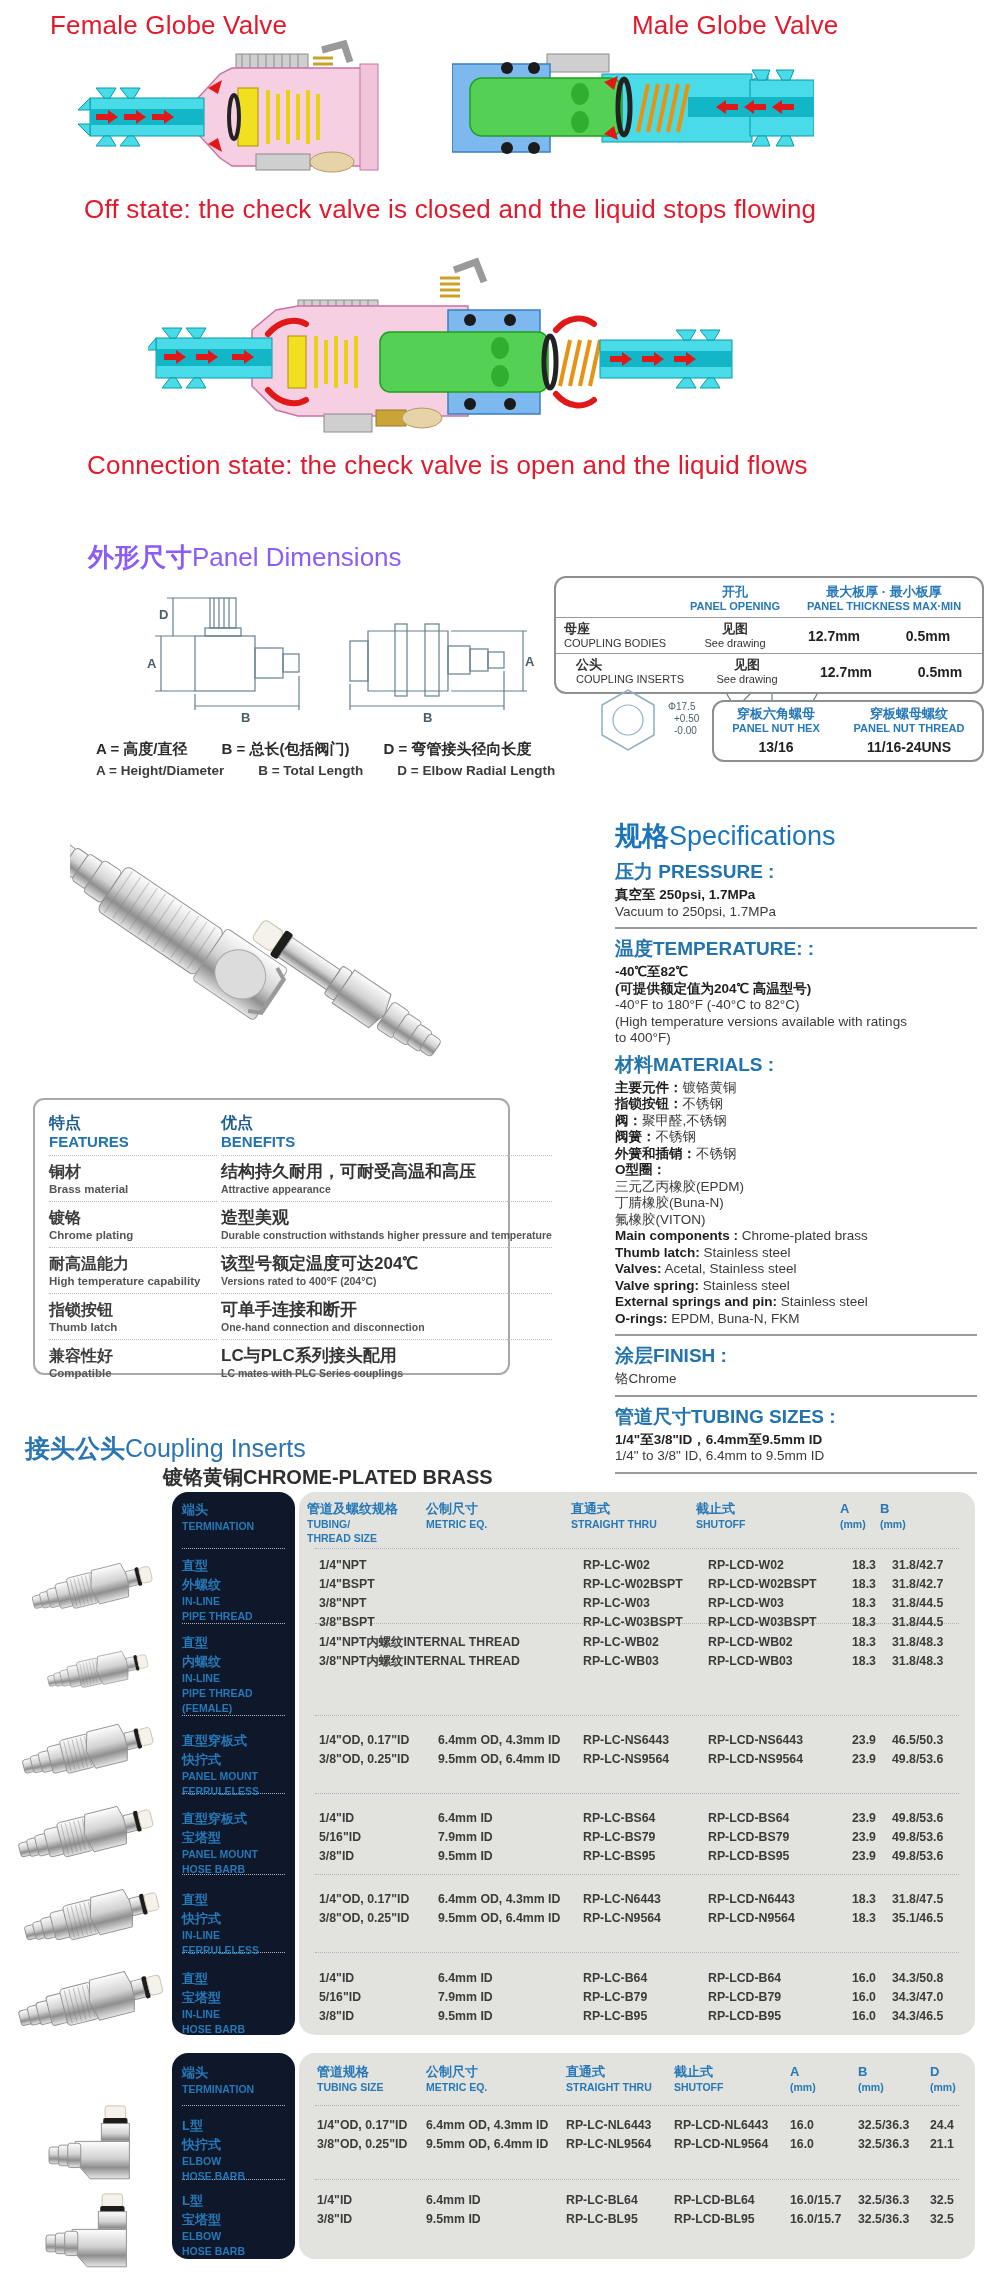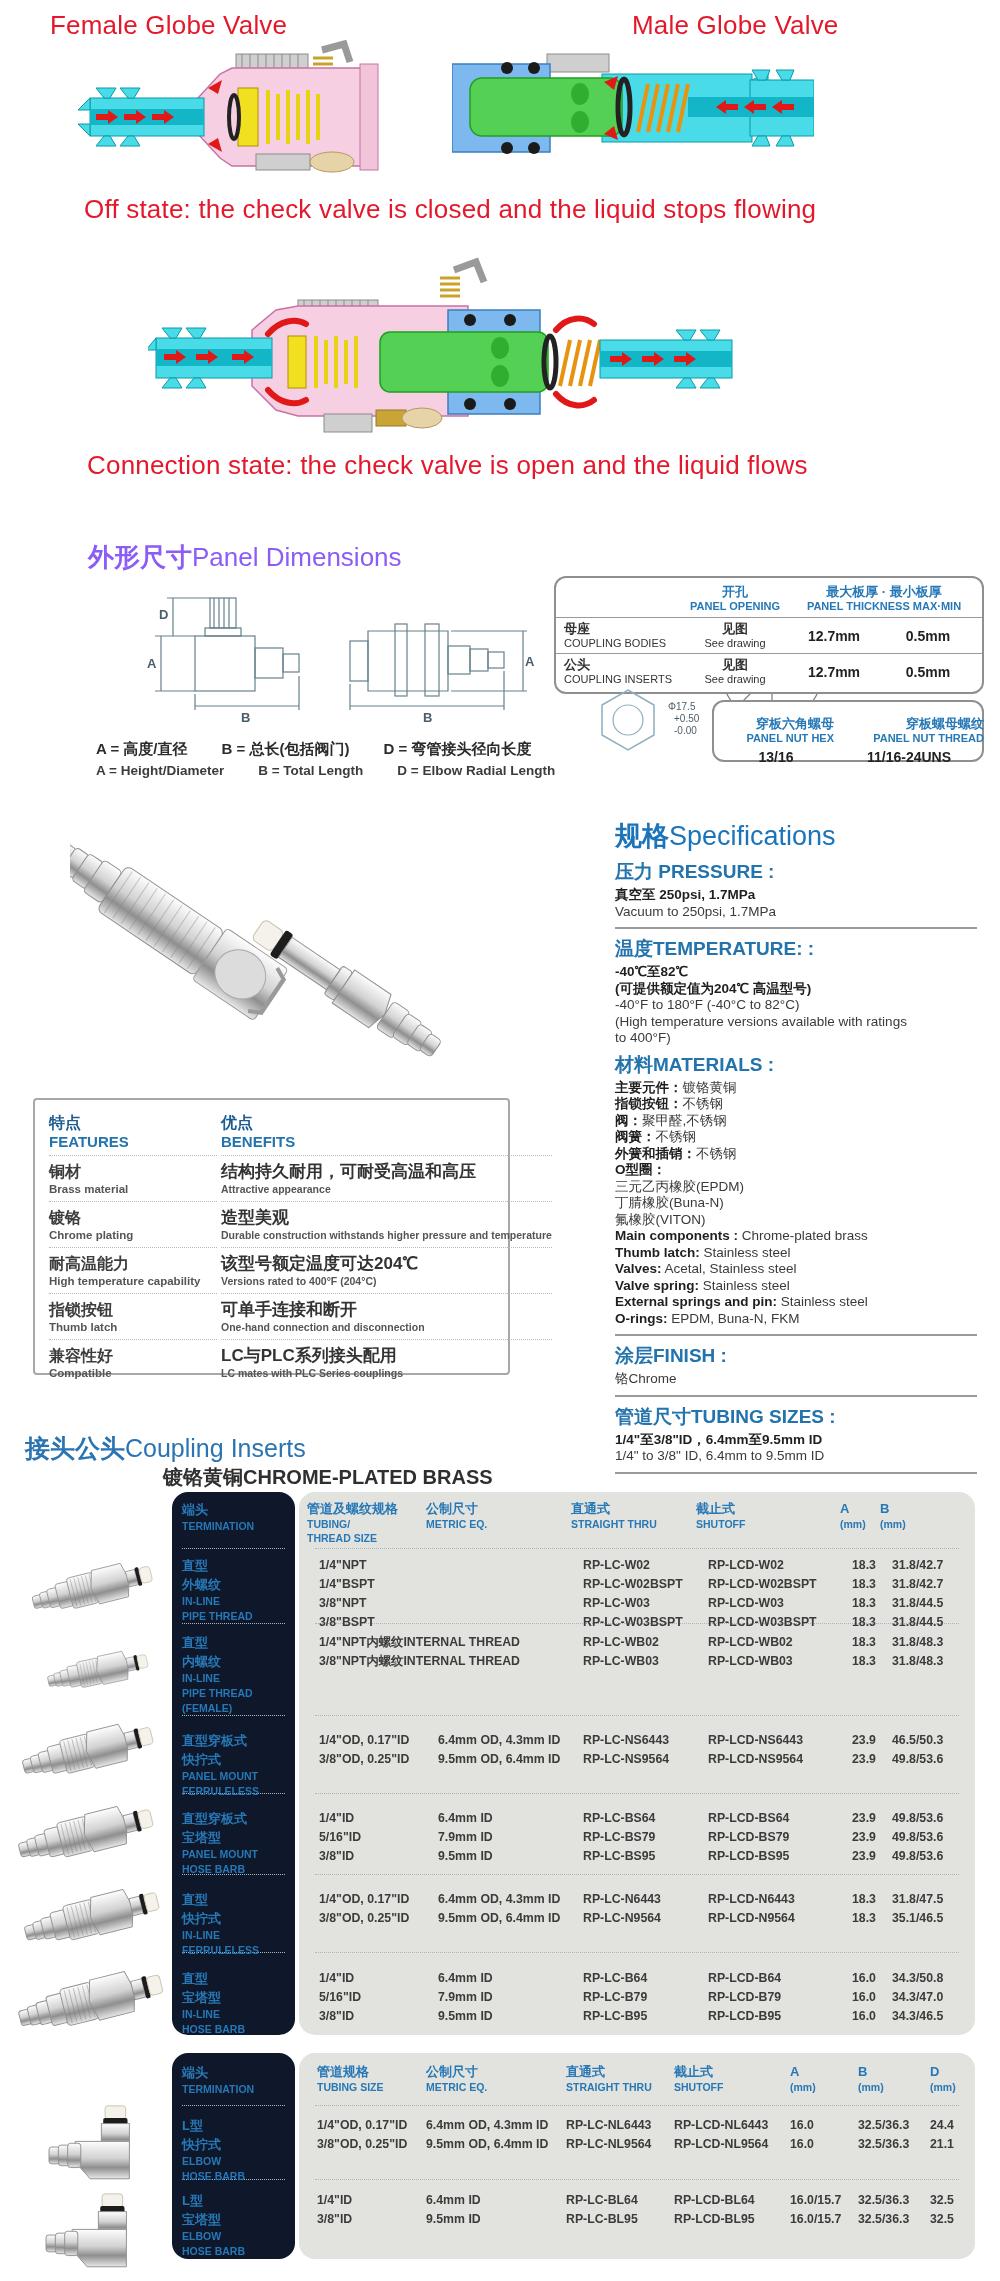--- a/index.html
+++ b/index.html
@@ -22,21 +22,21 @@
   .legend-zh span,.legend-en span{margin-right:34px;}
   
   .spec{width:362px;}
   .spec-title{font-size:27px;color:#1b74ba;margin:0 0 2px 0;white-space:nowrap;}
   .spec-title b{font-weight:700;}
   .spec-h{color:#2373ad;font-size:19px;font-weight:600;margin:5px 0 2px 0;white-space:nowrap;}
   .spec-line{font-size:13.5px;color:#3a3a3a;line-height:16.5px;white-space:nowrap;}
   .spec-line b{font-weight:700;color:#1f1f1f;}
   .spec-hr{border:none;border-top:2px solid #9a9a9a;margin:7px 0;}
   
-  .feat{border:2px solid #a8a8a8;border-radius:4px;background:#fff;box-sizing:border-box;padding:8px 30px 6px 14px;}
+  .feat{border:2px solid #a8a8a8;border-radius:11px;background:#fff;box-sizing:border-box;padding:8px 30px 6px 14px;}
   .f-grid{display:grid;grid-template-columns:168px 1fr;column-gap:4px;}
   .f-cell{padding:5px 0 4px 0;border-bottom:1.6px dotted #b9b9b9;}
   .f-cell.last{border-bottom:none;}
   .fh-zh{font-size:16px;font-weight:700;color:#1d5d92;line-height:20px;}
   .fh-en{font-size:15px;font-weight:700;color:#2373ad;line-height:18px;}
   .fz{font-size:16px;font-weight:600;color:#3d3d3d;line-height:21px;white-space:nowrap;}
   .fe{font-size:11.5px;font-weight:600;color:#555;line-height:15px;white-space:nowrap;}
   .bz{font-size:17px;font-weight:600;color:#333;line-height:21px;white-space:nowrap;}
   .be{font-size:10.5px;font-weight:600;color:#555;line-height:15px;white-space:nowrap;}
   
@@ -366,41 +366,41 @@
            <div class="pd-en">COUPLING BODIES</div>
         </div>
       <div style="text-align:center">
           <div class="pd-zh">见图</div>
            <div class="pd-en">See drawing</div>
         </div>
       <div class="pd-val" style="text-align:center">12.7mm</div>
       <div class="pd-val" style="text-align:center">0.5mm</div>
     </div>
     <div style="border-top:1px solid #9a9a9a;margin:3px 0 0 0"></div>
-    <div style="display:grid;grid-template-columns:116px 110px 88px 100px;padding:3px 6px 0 8px;align-items:center">
+    <div style="display:grid;grid-template-columns:116px 110px 88px 100px;padding:3px 6px 0 20px;align-items:center">
       <div>
           <div class="pd-zh">公头</div>
            <div class="pd-en">COUPLING INSERTS</div>
         </div>
       <div style="text-align:center">
           <div class="pd-zh">见图</div>
            <div class="pd-en">See drawing</div>
         </div>
       <div class="pd-val" style="text-align:center">12.7mm</div>
       <div class="pd-val" style="text-align:center">0.5mm</div>
     </div>
   </div>
 
   <svg class="abs" style="left:598px;top:688px" width="60" height="64" viewBox="0 0 60 64">
     <polygon points="30,2 56,17 56,47 30,62 4,47 4,17" fill="none" stroke="#8fb0c2" stroke-width="1.5"></polygon>
     <circle cx="30" cy="32" r="15" fill="none" stroke="#8fb0c2" stroke-width="1.2"></circle>
   </svg>
 
   <div class="abs pbox" style="left:712px;top:700px;width:272px;height:62px">
-    <div style="display:grid;grid-template-columns:116px 150px;padding:14px 2px 0 4px;text-align:right">
+    <div style="display:grid;grid-template-columns:116px 150px;padding:4px 2px 0 4px;text-align:center">
       <div>
           <div class="pt-zh">穿板六角螺母</div>
            <div class="pt-en">PANEL NUT HEX</div>
         </div>
       <div>
           <div class="pt-zh">穿板螺母螺纹</div>
            <div class="pt-en">PANEL NUT THREAD</div>
         </div>
     </div>
     <div style="display:grid;grid-template-columns:116px 150px;padding:4px 2px 0 4px;text-align:center">

